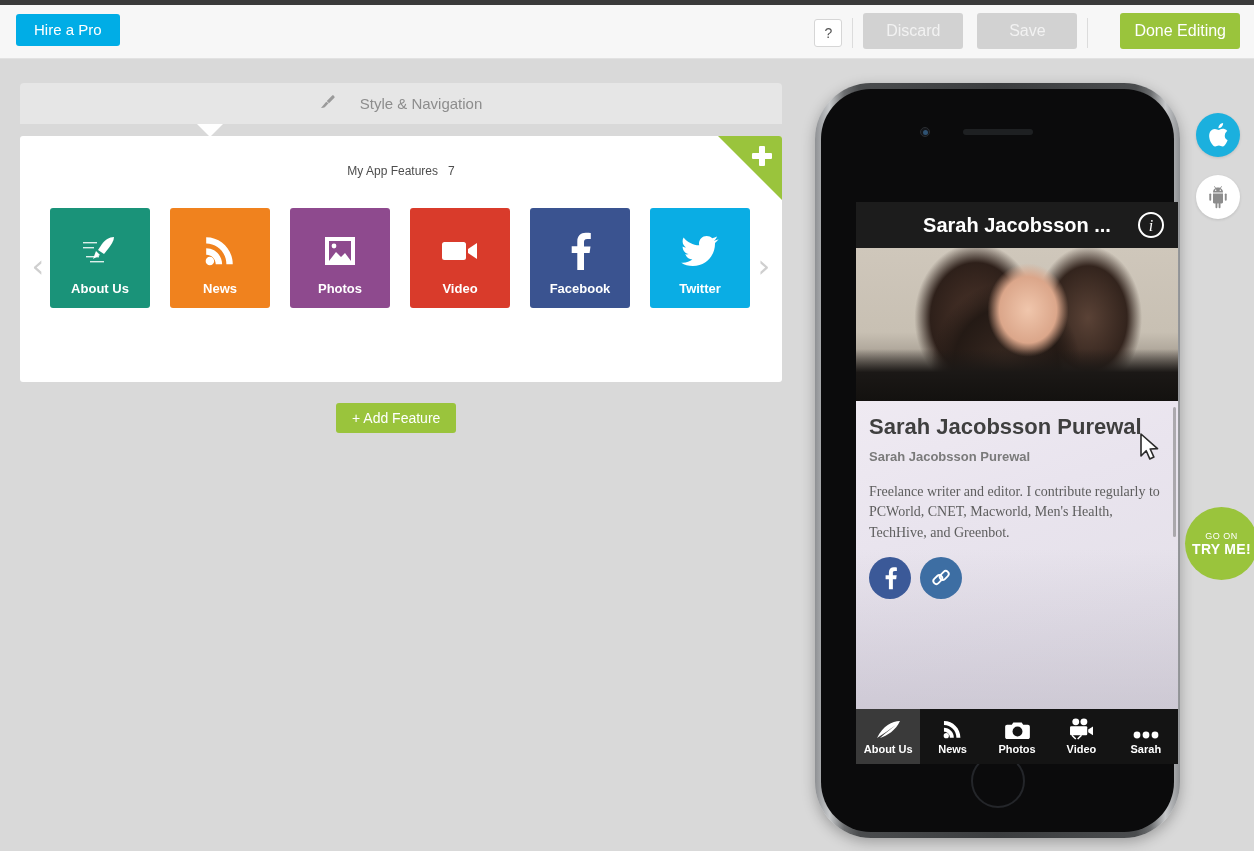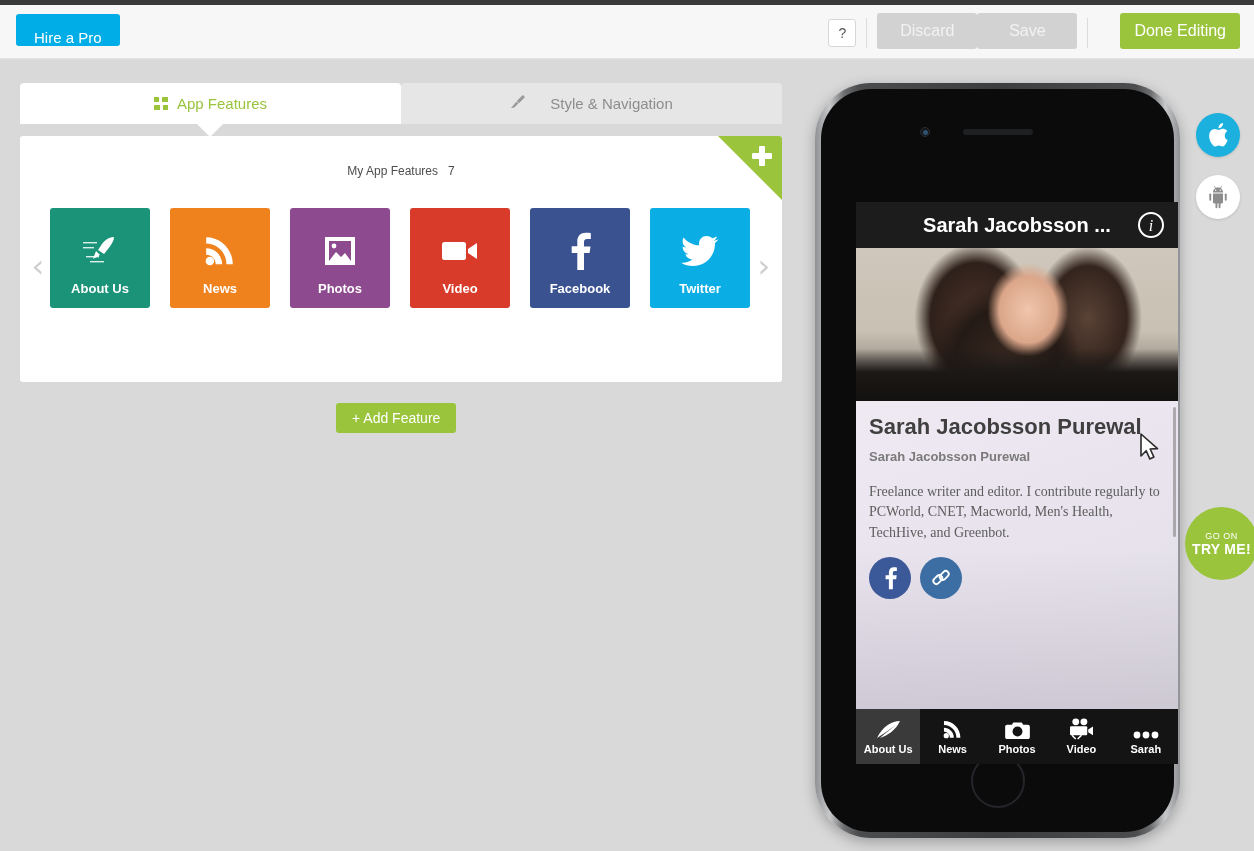--- a/index.html
+++ b/index.html
@@ -17,21 +17,21 @@
   }
 
   
   .header {
     position: absolute; top: 5px; left: 0; width: 1254px; height: 54px;
     background: #f7f7f7;
     border-bottom: 1px solid #e2e2e2;
   }
   .hire-btn {
     position: absolute; left: 16px; top: 9px;
-    height: 32px; padding: 8px 18px;
+    height: 32px; padding: 0 18px;
     background: #00ade6; color: #fff;
     border: none; border-radius: 3px;
     font-size: 15px; line-height: 32px; cursor: pointer;
     white-space: nowrap;
   }
   .hdr-right {
     position: absolute; right: 14px; top: 8px;
     display: flex; align-items: center; gap: 0;
   }
   .help-btn {
@@ -41,21 +41,21 @@
     cursor: pointer;
   }
   .hdr-sep { width: 1px; height: 30px; background: #dcdcdc; margin: 3px 10px 0 10px; }
   .btn-disabled {
     height: 36px; min-width: 100px; padding: 0 22px;
     background: #d2d2d2; color: #f2f2f2;
     border: none; border-radius: 3px;
     font-size: 16px; line-height: 36px; text-align: center;
     cursor: default;
   }
-  .btn-discard { margin-right: 0; }
+  .btn-discard { margin-right: 14px; }
   .btn-done {
     height: 36px; padding: 0 14px; margin-left: 22px;
     background: #9ac43c; color: #fff;
     border: none; border-radius: 3px;
     font-size: 16px; line-height: 36px; text-align: left; cursor: pointer;
   }
 
   
   .left-panel { position: absolute; left: 0; top: 60px; width: 800px; height: 791px; }
 
@@ -288,29 +288,20 @@
     <div class="btn-disabled btn-discard">Discard</div>
     <div class="btn-disabled">Save</div>
     <div class="hdr-sep"></div>
     <div class="btn-done">Done Editing</div>
   </div>
 </div>
 
 <div class="left-panel">
 
   <div class="tabs">
-    <div class="tab active">
-      <span class="grid-icon">
-          <i></i>
-          <i></i>
-          <i></i>
-          <i></i>
-        </span>
-      <span>App Features</span>
-    </div>
     <div class="tab inactive">
       <span>
         <svg width="16" height="16" viewBox="0 0 16 16">
             <g fill="#9a9a9a">
               <path d="M13.6 1.6c-.4-.4-1-.4-1.4 0L6.8 7 9 9.2l5.4-5.4c.4-.4.4-1 0-1.4z"></path>
               <path d="M6.2 7.7L1.4 13.4c-.3.3-.1.8.3.7l2.6-.5 1.2-1.2 3-3.2z"></path>
             </g>
           </svg>
       </span>
       <span>Style &amp; Navigation</span>

